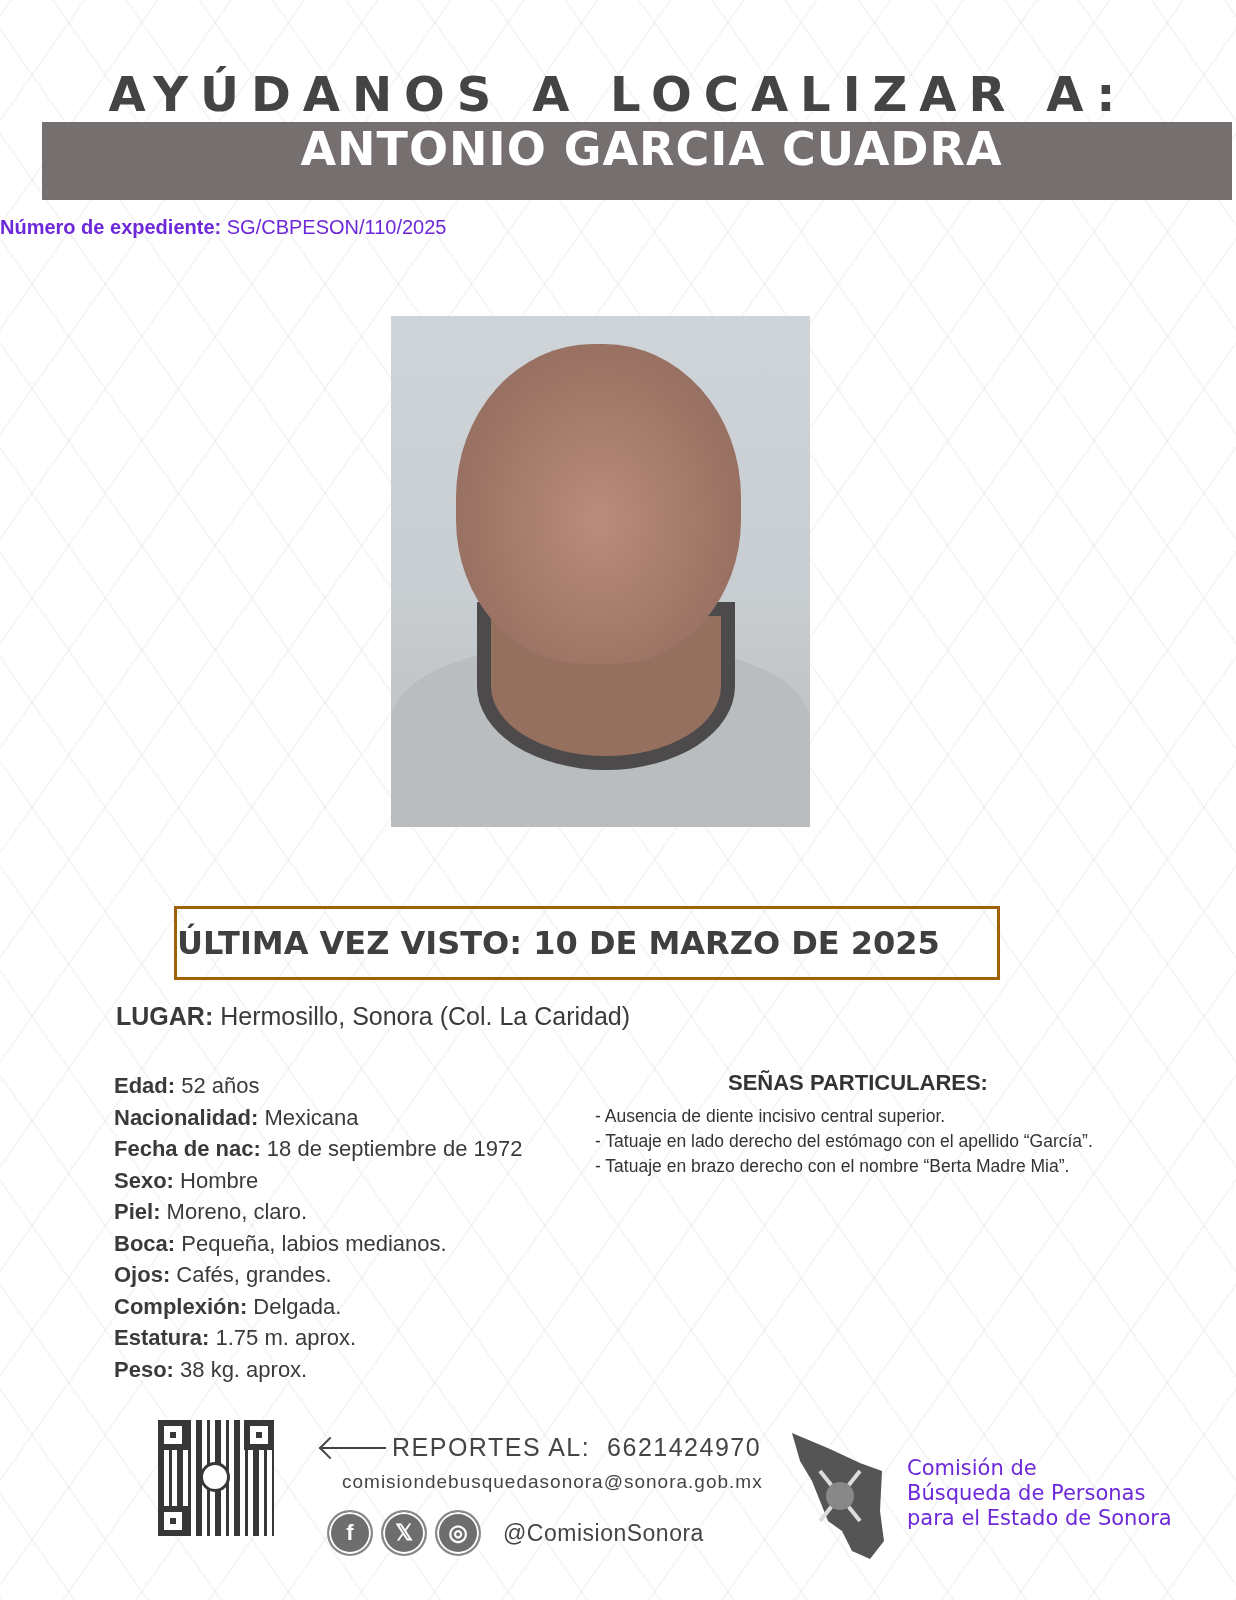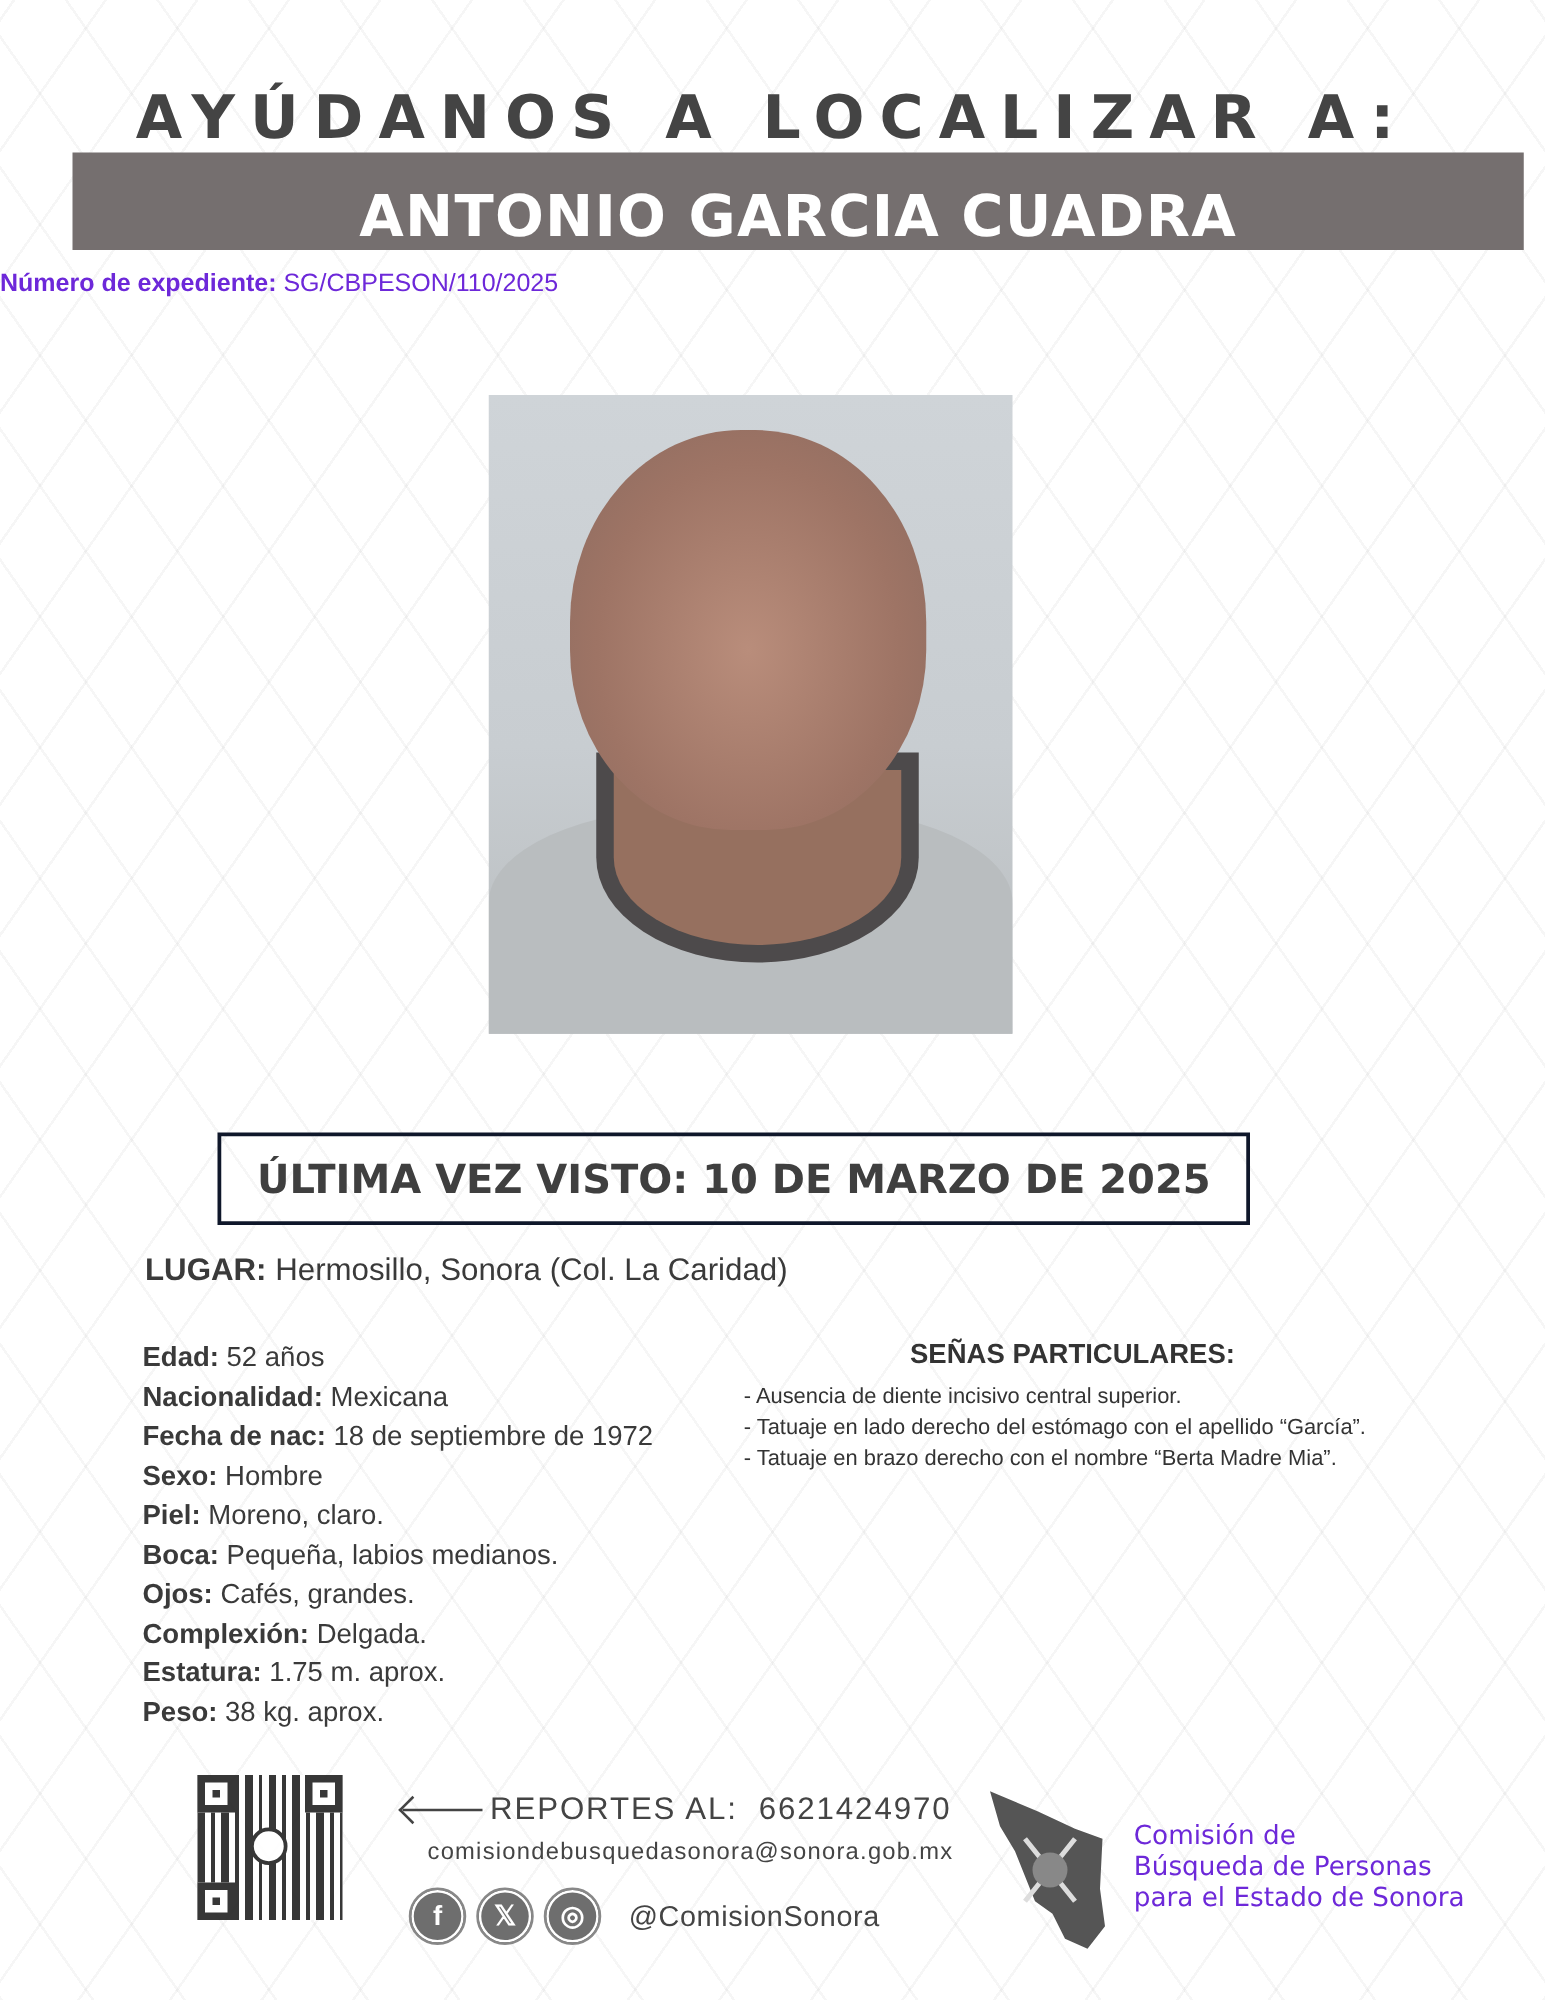--- a/index.html
+++ b/index.html
@@ -16,22 +16,22 @@
       repeating-linear-gradient(-55deg, rgba(0,0,0,0.035) 0 2px, transparent 2px 60px);
     z-index: 0;
   }
   .abs { position: absolute; z-index: 1; }
   .headline {
     top: 66px; left: 0; width: 1236px; text-align: center;
     font-family: "DejaVu Sans", sans-serif; font-weight: bold;
     font-size: 48px; letter-spacing: 12px; color: #444444;
   }
   .name-bar {
-    top: 122px; left: 58px; width: 1161px; height: 78px;
-    background: #756f6f; display: flex; align-items: flex-end; justify-content: center;
+    top: 122px; left: 42px; width: 1161px; height: 78px;
+    background: #756f6f; display: flex; align-items: flex-start; justify-content: center; padding-left: 29px;
   }
   .name-bar span {
     font-family: "DejaVu Sans", sans-serif; font-weight: bold;
     font-size: 46px; color: #ffffff; letter-spacing: 1px;
   }
   .expediente {
     top: 216px; left: 0; width: 1236px; text-align: left;
     font-size: 20px; color: #6d28d9;
   }
   .expediente .lbl { font-weight: bold; }
@@ -49,22 +49,22 @@
     position: absolute; left: 0; top: 330px; width: 419px; height: 190px;
     background: #b9bdbf; border-radius: 40% 40% 0 0;
   }
   .photo .neck {
     position: absolute; left: 100px; top: 300px; width: 230px; height: 140px;
     border-radius: 0 0 50% 50%; background: #96705f;
     box-shadow: 0 0 0 14px #4d4a4b;
   }
   .lastseen {
     top: 906px; left: 174px; width: 826px; height: 74px;
-    border: 3px solid #0f172a; box-sizing: border-box;
-    display: flex; align-items: center; justify-content: center;
+    border: 3px solid #a16207; box-sizing: border-box;
+    display: flex; align-items: center; 
   }
   .lastseen span {
     font-family: "DejaVu Sans", sans-serif; font-weight: bold;
     font-size: 32px; color: #3f3f3f;
   }
   .lugar { top: 1002px; left: 116px; font-size: 25px; }
   .lugar .lbl { font-weight: bold; }
   .details { top: 1070px; left: 114px; font-size: 22px; line-height: 31.5px; }
   .details .row { white-space: nowrap; }
   .details .lbl { font-weight: bold; }

